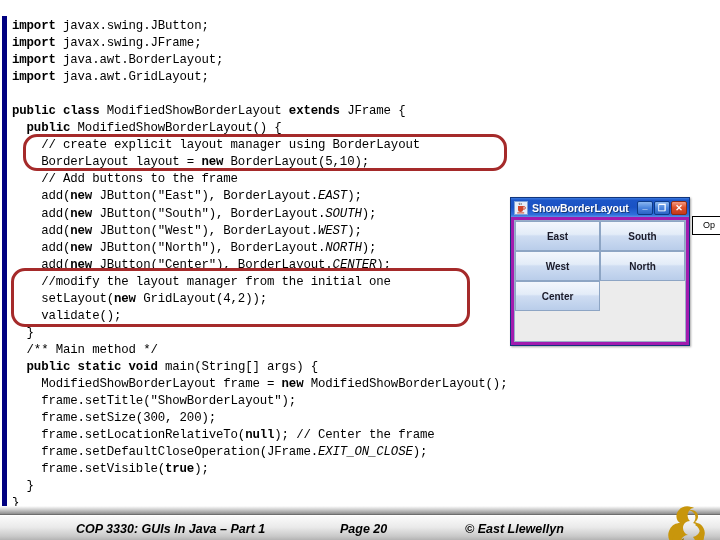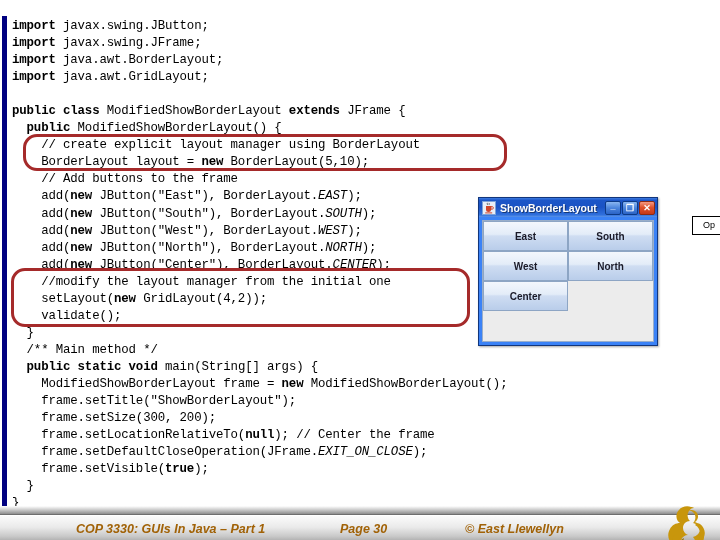--- a/index.html
+++ b/index.html
@@ -73,27 +73,27 @@
   .annot.box2 {
     left: 11px;
     top: 252px;
     width: 459px;
     height: 59px;
   }
 
   
   .jframe {
     position: absolute;
-    left: 478px;
+    left: 510px;
     top: 181px;
     width: 180px;
     height: 149px;
     border: 1px solid #12367c;
     box-sizing: border-box;
-    background: #3b82f6;
+    background: #a21caf;
     box-shadow: 1px 1px 2px rgba(0,0,0,0.35);
   }
   .jframe-titlebar {
     height: 19px;
     background: linear-gradient(to bottom, #3c7ae0 0%, #1c56c8 12%, #1a52c4 48%, #2f6fdc 88%, #5a93e8 100%);
     display: flex;
     align-items: center;
     padding: 0 2px 0 3px;
     box-sizing: border-box;
     position: relative;
@@ -227,21 +227,21 @@
     width: 720px; height: 10px;
     background: linear-gradient(to bottom, #f2f2f2 0%, #d0d0d0 50%, #9a9a9a 100%);
   }
   .footer-text {
     position: absolute;
     top: 16px;
     font-family: "Liberation Sans", sans-serif;
     font-size: 12.5px;
     font-weight: bold;
     font-style: italic;
-    color: #a16207;
+    color: #000000;
     white-space: nowrap;
   }
   .ft-course { left: 76px; }
   .ft-page   { left: 340px; }
   .ft-copy   { left: 465px; }
 
   .ucf-logo {
     position: absolute;
     left: 655px;
     top: 485px;
@@ -298,21 +298,21 @@
       </div>
   </div>
 
   <div class="edge-tip">Op</div>
 
   <div class="footer">
     <div class="fbar-thin-top"></div>
     <div class="fbar-main"></div>
     <div class="fbar-thin-bot"></div>
     <div class="footer-text ft-course">COP 3330:  GUIs In Java – Part 1</div>
-    <div class="footer-text ft-page">Page 30</div>
+    <div class="footer-text ft-page">Page 20</div>
     <div class="footer-text ft-copy">© East Llewellyn</div>
   </div>
 
   <div class="ucf-logo">
     <svg width="58" height="55" viewBox="0 0 58 55">
       <g fill="#C8960C">
         <path d="M36 6 C30 4 24 7 22 12 c-1.5 4 0 8 3 10 c-4 0-8 2-10 6 c-3 5-2 11 2 15 c3 3 7 4 11 4 c-2-2-3-5-2-8 c1-3 4-5 7-5 c-3-1-5-4-5-7 c0-4 3-7 7-7 c-2-2-3-5-2-8 c1-3 3-5 6-5 c-1-1-2-1-3-1z"></path>
         <path d="M33 10 c3-2 7-1 9 2 c2 3 1 7-2 9 c3 1 5 4 5 7 c0 4-3 7-7 8 c2 2 3 5 2 8 c-1 3-4 5-7 5 c5 1 10-1 13-5 c4-5 4-12 0-17 c-2-3-5-4-8-5 c2-2 3-5 2-8 c-1-3-4-5-7-4z"></path>
         <path d="M20 33 c-3 3-4 8-2 12 c1 3 4 5 7 6 c-3-4-3-9-1-13 c1-2 3-4 5-5 c-3 0-6 0-9 0z"></path>
         <path d="M40 24 c4 2 6 7 5 11 c-1 4-4 7-8 8 c5 1 10-2 12-7 c2-5 0-10-4-13 c-2-1-3-1-5 1z"></path>

